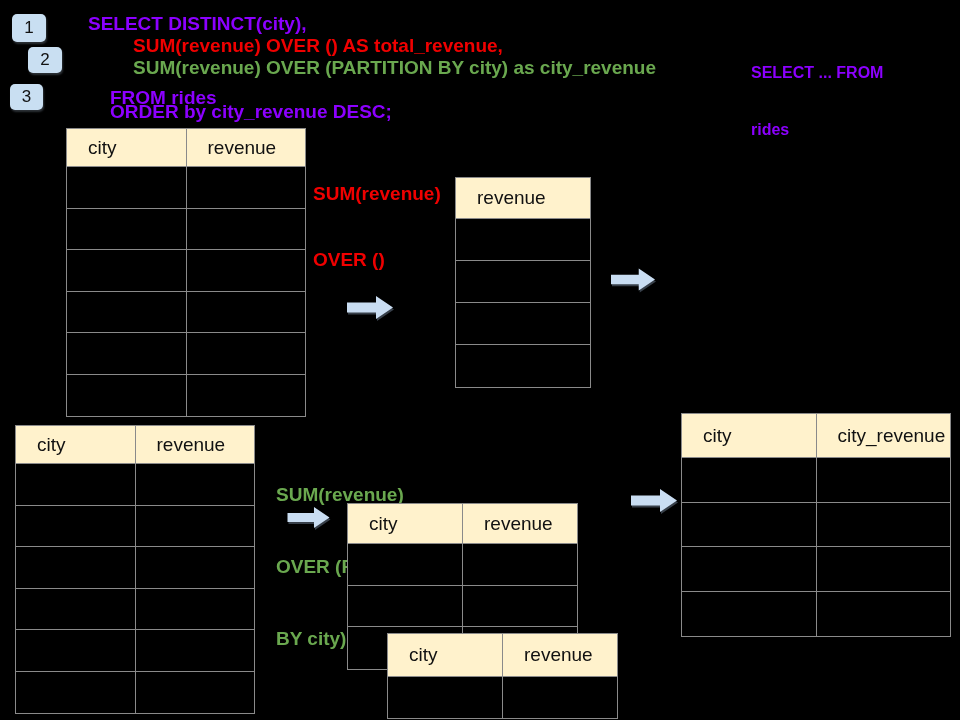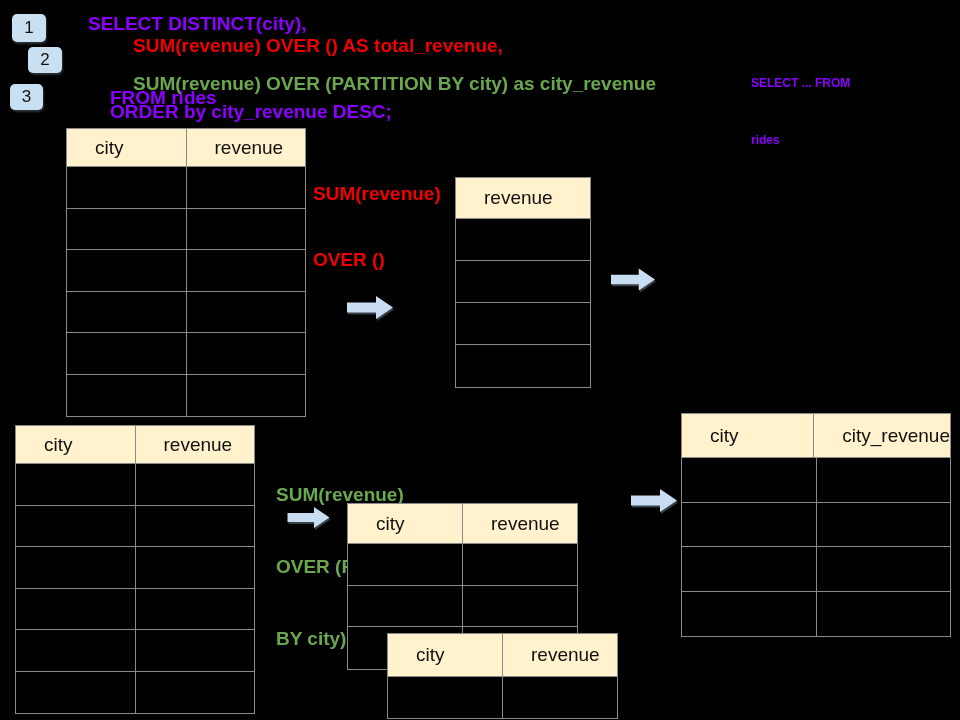--- a/index.html
+++ b/index.html
@@ -28,43 +28,43 @@
     position:absolute;
     font-family:Liberation Sans, sans-serif;
     font-weight:700;font-size:19px;line-height:23px;
     white-space:pre;
   }
   .purple{color:var(--sql-purple,#8C00FF)}
   .red{color:var(--sql-red,#F00000)}
   .green{color:var(--sql-green,#6AA84F)}
   .l1{left:88px;top:12px}
   .l2{left:133px;top:34px}
-  .l3{left:133px;top:72px}
+  .l3{left:133px;top:56px}
   .l4{left:110px;top:86px}
   .l5{left:110px;top:100px}
-  .side-note{left:751px;top:36px;font-size:12px;line-height:19px}
+  .side-note{left:751px;top:25px;font-size:16px;line-height:19px}
   .label-total{left:313px;top:139px;line-height:22px}
   .label-partition{left:276px;top:435px;line-height:24px}
 
   
   .table{
     position:absolute;
     border:1px solid var(--table-border,#8A8A8A);
     background:#000;
     box-sizing:border-box;
   }
   .thead{
     display:flex;
     background:var(--table-header-fill,#FFF2CC);
     border-bottom:1px solid var(--table-border,#8A8A8A);
     box-sizing:border-box;
   }
   .th{
     flex:1;display:flex;align-items:center;
-    padding-left:28px;
+    padding-left:21px;
     font:19px "Liberation Sans",sans-serif;color:#111;
     border-right:1px solid var(--table-border,#8A8A8A);
     box-sizing:border-box;
   }
   .th:last-child{border-right:none}
   .trow{display:flex;box-sizing:border-box}
   .tcell{
     flex:1;background:#000;
     border-right:1px solid var(--table-border,#8A8A8A);
     border-bottom:1px solid var(--table-border,#8A8A8A);

